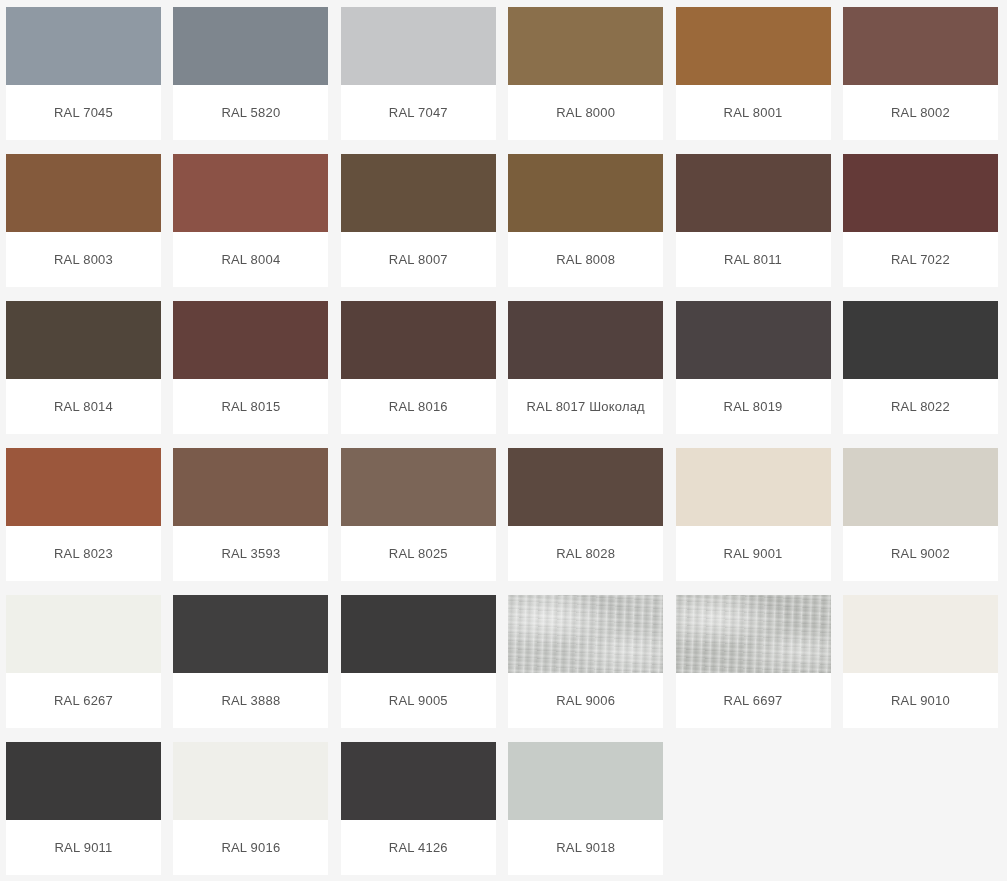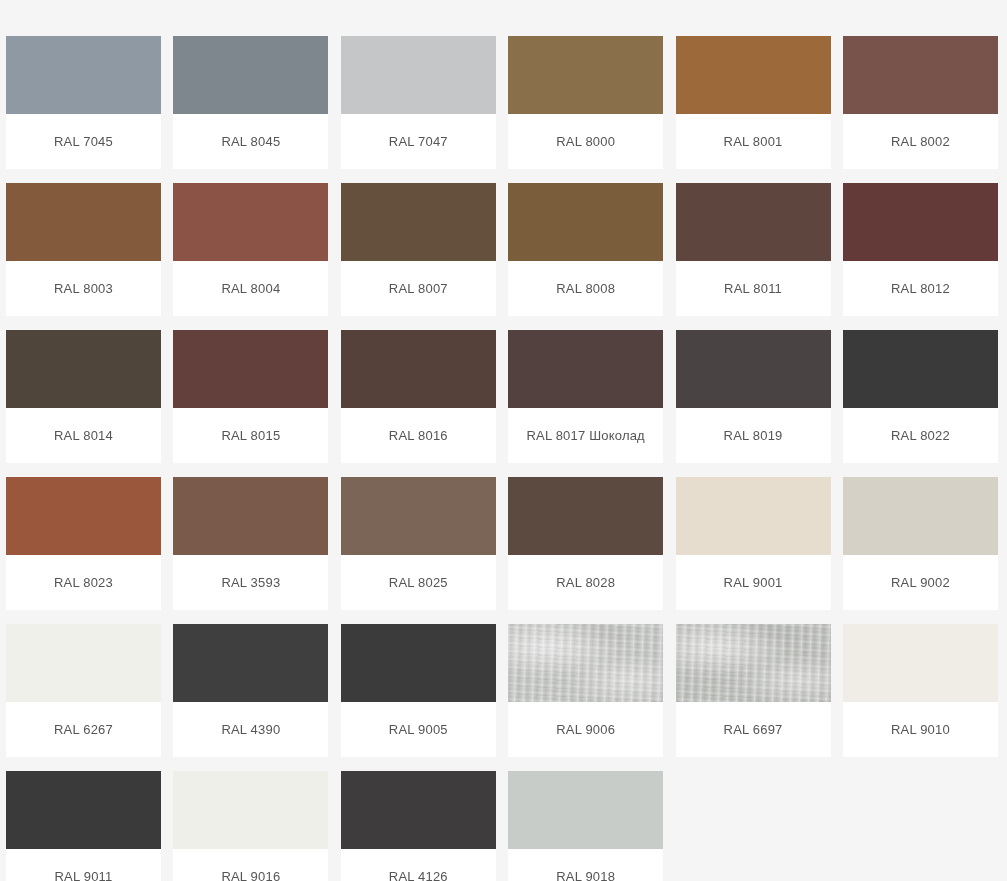--- a/index.html
+++ b/index.html
@@ -24,21 +24,20 @@
     box-sizing: border-box;
   }
 
   .color-card {
     background: #ffffff;
     display: flex;
     flex-direction: column;
     width: 155px;
     height: 133px;
     overflow: hidden;
-    margin-top: 29px;
   }
 
   .swatch {
     width: 100%;
     height: 78px;
     flex: 0 0 78px;
     background-repeat: no-repeat;
     background-size: cover;
   }
 
@@ -82,21 +81,21 @@
 </head>
 <body>
 
 <main id="palette-grid">
     <div class="color-card">
       <div class="swatch" style="background-color: rgb(143, 153, 163);"></div>
       <div class="card-label">RAL 7045</div>
     </div>
     <div class="color-card">
       <div class="swatch" style="background-color: rgb(126, 134, 142);"></div>
-      <div class="card-label">RAL 8045</div>
+      <div class="card-label">RAL 5820</div>
     </div>
     <div class="color-card">
       <div class="swatch" style="background-color: rgb(197, 198, 200);"></div>
       <div class="card-label">RAL 7047</div>
     </div>
     <div class="color-card">
       <div class="swatch" style="background-color: rgb(138, 111, 75);"></div>
       <div class="card-label">RAL 8000</div>
     </div>
     <div class="color-card">
@@ -122,21 +121,21 @@
     <div class="color-card">
       <div class="swatch" style="background-color: rgb(122, 94, 60);"></div>
       <div class="card-label">RAL 8008</div>
     </div>
     <div class="color-card">
       <div class="swatch" style="background-color: rgb(94, 69, 61);"></div>
       <div class="card-label">RAL 8011</div>
     </div>
     <div class="color-card">
       <div class="swatch" style="background-color: rgb(100, 58, 56);"></div>
-      <div class="card-label">RAL 8012</div>
+      <div class="card-label">RAL 7022</div>
     </div>
     <div class="color-card">
       <div class="swatch" style="background-color: rgb(80, 69, 58);"></div>
       <div class="card-label">RAL 8014</div>
     </div>
     <div class="color-card">
       <div class="swatch" style="background-color: rgb(99, 64, 59);"></div>
       <div class="card-label">RAL 8015</div>
     </div>
     <div class="color-card">
@@ -178,21 +177,21 @@
     <div class="color-card">
       <div class="swatch" style="background-color: rgb(213, 209, 199);"></div>
       <div class="card-label">RAL 9002</div>
     </div>
     <div class="color-card">
       <div class="swatch" style="background-color: rgb(239, 240, 234);"></div>
       <div class="card-label">RAL 6267</div>
     </div>
     <div class="color-card">
       <div class="swatch" style="background-color: rgb(64, 63, 63);"></div>
-      <div class="card-label">RAL 4390</div>
+      <div class="card-label">RAL 3888</div>
     </div>
     <div class="color-card">
       <div class="swatch" style="background-color: rgb(60, 59, 59);"></div>
       <div class="card-label">RAL 9005</div>
     </div>
     <div class="color-card">
       <div class="swatch metallic" style="background-color: rgb(195, 197, 194);"></div>
       <div class="card-label">RAL 9006</div>
     </div>
     <div class="color-card">

